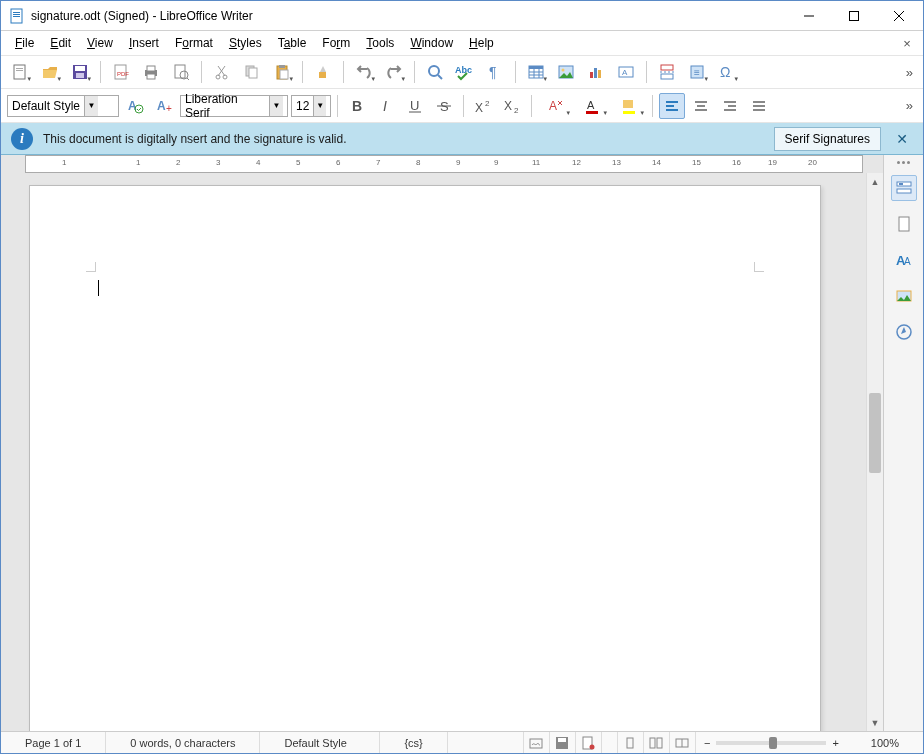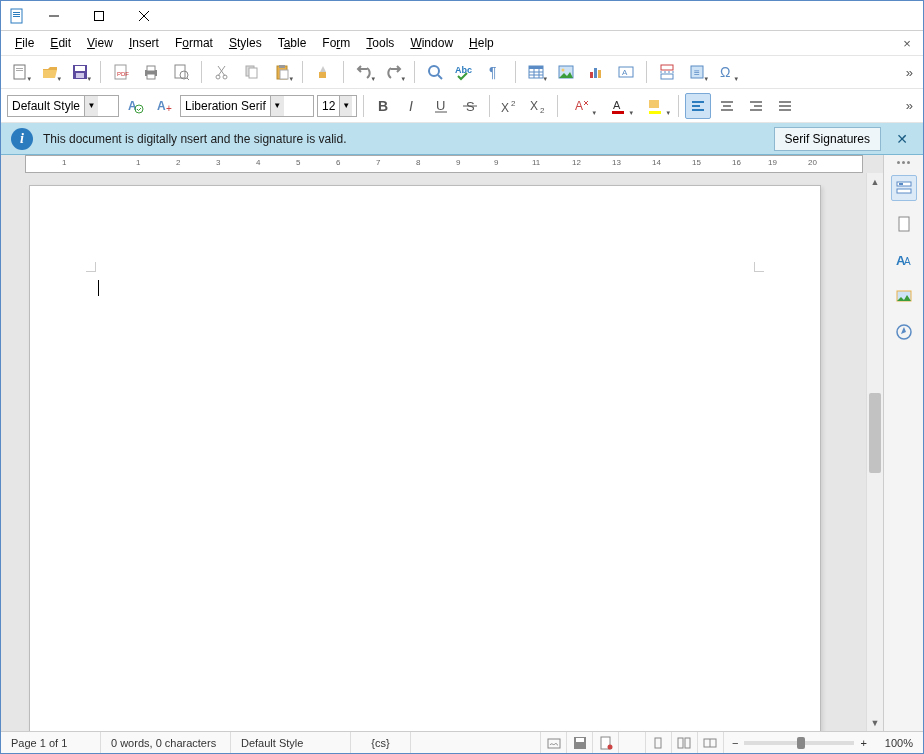--- a/index.html
+++ b/index.html
@@ -17,21 +17,21 @@
 .toolbar { height: 34px; background:#fff; border-top:1px solid #e5e5e5; border-bottom:1px solid #e5e5e5; display:flex; align-items:center; padding: 0 6px; gap:4px; }
 .toolbar .tb { width:26px; height:26px; display:flex; align-items:center; justify-content:center; border:1px solid transparent; border-radius:2px; position:relative;}
 .toolbar .tb.drop::after { content:"▾"; font-size:7px; color:#555; position:absolute; right:1px; bottom:1px;}
 .toolbar .sep { width:1px; height:22px; background:#ccc; margin:0 3px;}
 .toolbar .more { margin-left:auto; font-size:13px; color:#555; padding:0 4px;}
 .fmtbar { height: 34px; background:#fff; border-bottom:1px solid #e5e5e5; display:flex; align-items:center; padding: 0 6px; gap:3px;}
 .fmtbar select, .fmtbar .combo { height:22px; border:1px solid #aaa; font-size:12px; background:#fff; padding:0 4px;}
 .fmtbar .combo { display:flex; align-items:center; }
 .fmtbar .combo .dd { width:14px; text-align:center; font-size:8px; background:#e8e8e8; border-left:1px solid #aaa; margin-left:4px; height:20px; line-height:20px;}
 .fmtbar .combo.style { width:112px; }
-.fmtbar .combo.font { width:134px; }
+.fmtbar .combo.font { width:108px; }
 .fmtbar .combo.size { width:40px; }
 .fmtbar .tb { width:26px; height:26px; display:flex; align-items:center; justify-content:center;}
 .fmtbar .tb.active { background:#cfe3f7; border:1px solid #7aa9d8; border-radius:2px;}
 .fmtbar .tb.drop { position:relative; width:34px; }
 .fmtbar .tb.drop::after { content:"▾"; font-size:7px; color:#555; position:absolute; right:2px; bottom:2px;}
 .fmtbar .sep { width:1px; height:22px; background:#ccc; margin:0 3px;}
 .fmtbar .more { margin-left:auto; font-size:13px; color:#555; padding:0 4px;}
 .infobar { height:32px; background:#bde0ef; border-bottom:1px solid #7bb6d2; display:flex; align-items:center; padding:0 10px; gap:10px;}
 .infobar .info-icon { width:22px; height:22px; border-radius:50%; background:#2b7bbf; color:#fff; display:flex; align-items:center; justify-content:center; font-style:italic; font-family:Georgia,serif; font-size:14px; font-weight:bold;}
 .infobar .info-text { font-size:12px; color:#1a1a1a; flex:1;}
@@ -52,40 +52,41 @@
 .vscroll { width:17px; background:#f0f0f0; border-left:1px solid #ddd; position:relative;}
 .vscroll .thumb { position:absolute; left:2px; right:2px; top:220px; height:80px; background:#c2c2c2; border-radius:2px;}
 .vscroll .arrow { position:absolute; left:0; right:0; height:17px; display:flex; align-items:center; justify-content:center; font-size:9px; color:#666;}
 .vscroll .arrow.up { top:0;} .vscroll .arrow.down { bottom:0;}
 .sidebar { width:40px; background:#f4f4f4; border-left:1px solid #ccc; display:flex; flex-direction:column; align-items:center; padding-top:6px; gap:10px;}
 .sidebar .opt { width:20px; height:4px; display:flex; gap:2px; justify-content:center;}
 .sidebar .opt span{width:3px;height:3px;background:#888;border-radius:50%;}
 .sidebar .sb-item { width:26px; height:26px; display:flex; align-items:center; justify-content:center; border:1px solid transparent; border-radius:2px;}
 .sidebar .sb-item.active { background:#dce9f7; border-color:#9ac0e4;}
 .statusbar { height:22px; border-top:1px solid #ccc; background:#f9f9f9; display:flex; align-items:center; font-size:11px; color:#333;}
-.statusbar .cell { padding: 0 10px; border-right:1px solid #ddd; height:100%; display:flex; align-items:center; white-space:nowrap;}
+.statusbar .cell { padding: 0 24px; border-right:1px solid #ddd; height:100%; display:flex; align-items:center; white-space:nowrap;}
 .statusbar .cell.wide { min-width:130px;}
 .statusbar .flex { flex:1; border-right:1px solid #ddd; height:100%;}
 .statusbar .iconcell { width:26px; justify-content:center; padding:0;}
 .statusbar .zoom { display:flex; align-items:center; gap:6px; padding:0 8px;}
 .statusbar .zslider { width:110px; height:4px; background:#ddd; position:relative;}
 .statusbar .zslider .tick { position:absolute; top:-3px; width:1px; height:10px; background:#999; left:50%;}
 .statusbar .zslider .knob { position:absolute; top:-4px; width:8px; height:12px; background:#888; left:48%; border-radius:2px;}
 svg { display:block; }
 </style>
 </head>
 <body>
 
 <div class="titlebar">
   <svg class="doc-icon" viewBox="0 0 16 16">
       <rect x="2" y="1" width="11" height="14" fill="#fff" stroke="#2b7bbf"></rect>
       <rect x="4" y="4" width="7" height="1" fill="#2b7bbf"></rect>
       <rect x="4" y="6" width="7" height="1" fill="#2b7bbf"></rect>
       <rect x="4" y="8" width="7" height="1" fill="#2b7bbf"></rect>
     </svg>
+  <div class="title-text">signature.odt (Signed) - LibreOffice Writer</div>
   <div class="win-btns">
     <div class="win-btn">
         <svg viewBox="0 0 10 10">
           <line x1="0" y1="5" x2="10" y2="5" stroke="#000"></line>
         </svg>
       </div>
     <div class="win-btn">
         <svg viewBox="0 0 10 10">
           <rect x="0.5" y="0.5" width="9" height="9" fill="none" stroke="#000"></rect>
         </svg>

